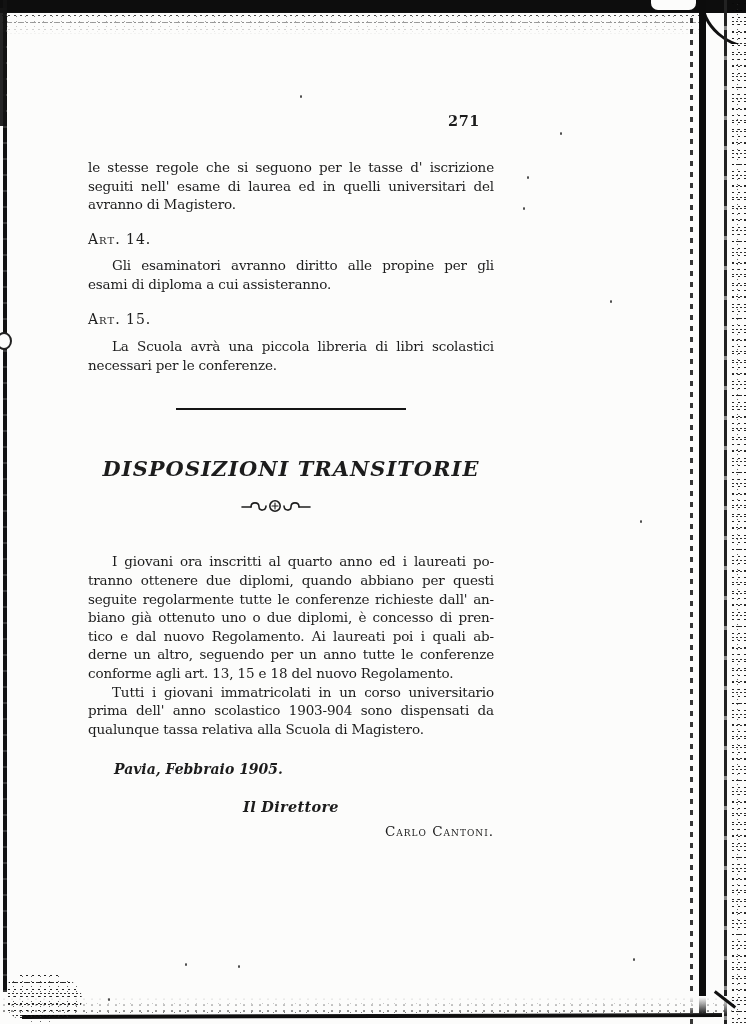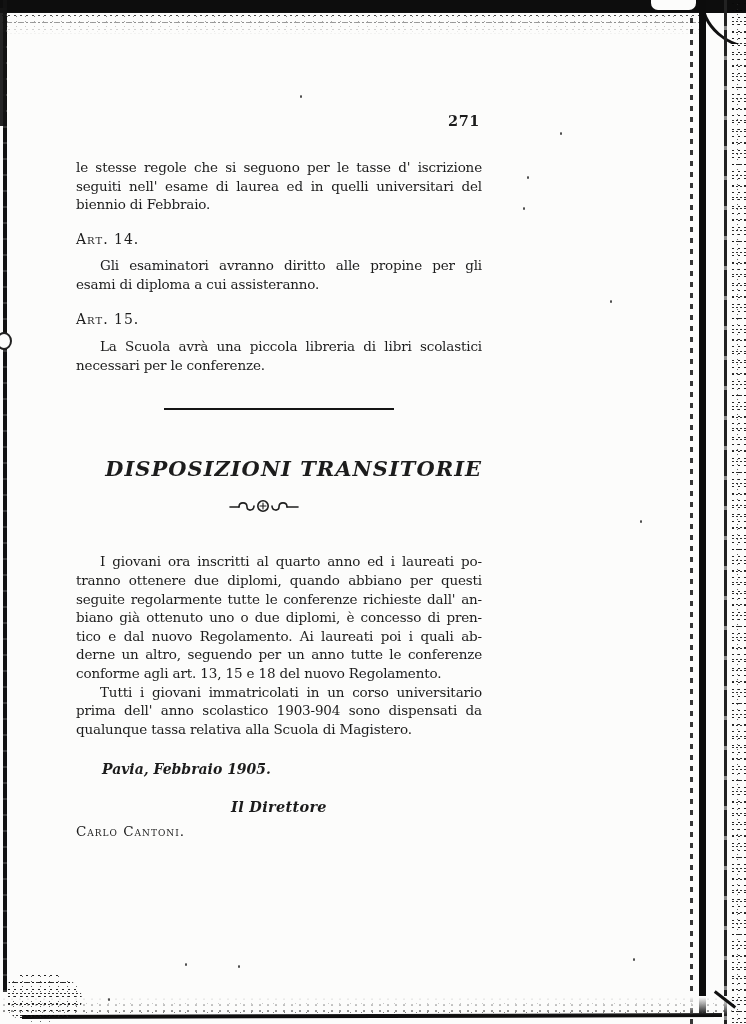--- a/index.html
+++ b/index.html
@@ -49,39 +49,39 @@
       radial-gradient(circle, rgba(40,40,40,.7) 0.5px, transparent 0.8px);
     background-size:100% 100%, 8px 6px, 11px 9px;
     background-position:0 0, 0 0, 4px 3px;}
   .bl-cluster{left:6px;top:972px;width:76px;height:50px;border-radius:40% 60% 50% 40%;}
   .diag{left:712px;top:998px;width:26px;height:3px;background:#111;transform:rotate(38deg);}
   .speck{position:absolute;width:2px;height:3px;background:#444;border-radius:50%;pointer-events:none;}
 
   
   .pagenum{position:absolute;left:438px;top:112px;width:52px;text-align:center;
     font-size:14.5px;font-weight:600;letter-spacing:.5px;}
-  .column{position:absolute;left:76px;top:158px;width:406px;
+  .column{position:absolute;left:88px;top:158px;width:406px;
     font-size:13.5px;line-height:18.6px;letter-spacing:-0.15px;}
   .line{display:block;text-align:justify;text-align-last:justify;}
   .line.lastline{text-align-last:left;}
   .ind{text-indent:24px;}
   .art-head{margin-top:16px;text-align:left;font-variant:small-caps;
     font-size:14px;letter-spacing:1px;line-height:18.6px;}
   .mt8{margin-top:8px;} .mt9{margin-top:9px;}
   .divider{margin:34px auto 0 auto;width:230px;height:2px;background:#151515;}
-  .section-title{margin-top:44px;text-align:right;font-style:italic;
+  .section-title{margin-top:44px;text-align:center;font-style:italic;
     font-size:21px;letter-spacing:1px;line-height:30px;white-space:nowrap;}
   .ornament{margin:13px auto 0 auto;width:70px;height:17px;display:block;
     position:relative;left:-15px;}
   .para3{margin-top:37px;}
   .dateline{margin-top:22px;font-style:italic;font-weight:600;
     padding-left:26px;font-size:14px;letter-spacing:0;}
   .sig-role{margin-top:19px;text-align:center;font-style:italic;font-weight:600;
     font-size:14.5px;letter-spacing:.3px;}
-  .sig-name{margin-top:5px;text-align:left;font-variant:small-caps;
+  .sig-name{margin-top:5px;text-align:right;font-variant:small-caps;
     font-size:13.5px;letter-spacing:1px;}
 </style>
 </head>
 <body>
 
 <div class="art top-bar"></div>
 <div class="art top-noise"></div>
 <div class="art top-notch"></div>
 <div class="art curl-clip">
   <div class="curl-arc"></div>
@@ -108,21 +108,21 @@
 <span class="speck" style="left:633px;top:958px"></span>
 <span class="speck" style="left:108px;top:998px"></span>
 
 <div class="pagenum">271</div>
 
 <main class="column">
 
   <p style="margin:0">
     <span class="line">le stesse regole che si seguono per le tasse d' iscrizione</span>
     <span class="line">seguiti nell' esame di laurea ed in quelli universitari del</span>
-    <span class="line lastline">biennio di Febbraio.</span>
+    <span class="line lastline">avranno di Magistero.</span>
   </p>
 
   <div class="art-head">Art. 14.</div>
 
   <p class="mt8" style="margin-bottom:0">
     <span class="line ind">Gli esaminatori avranno diritto alle propine per gli</span>
     <span class="line lastline">esami di diploma a cui assisteranno.</span>
   </p>
 
   <div class="art-head">Art. 15.</div>

